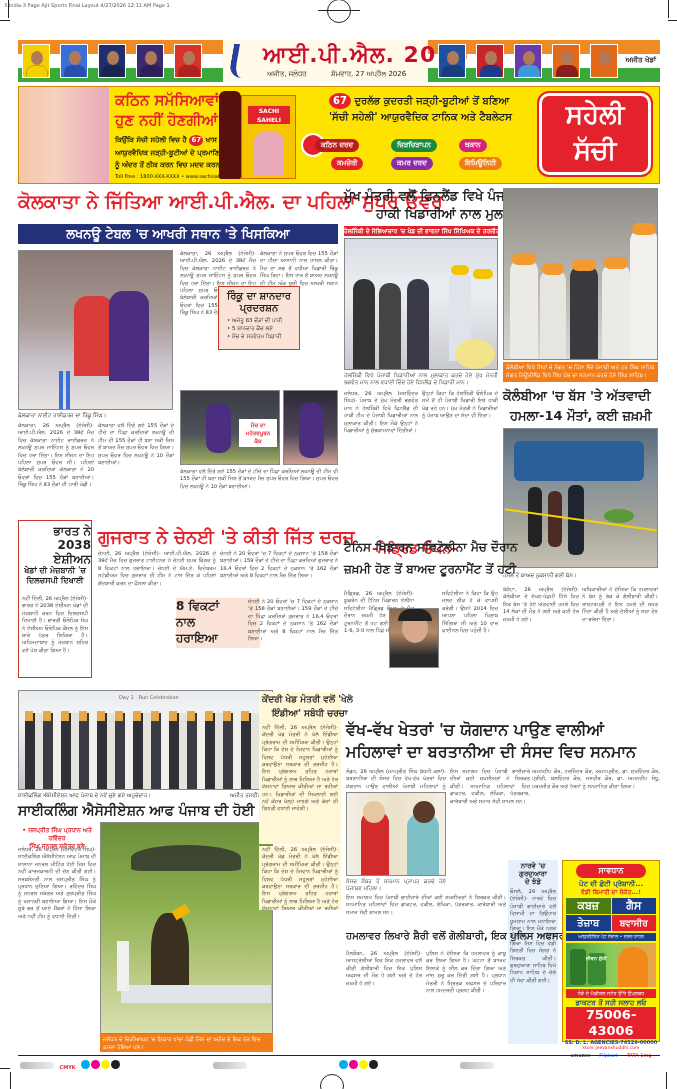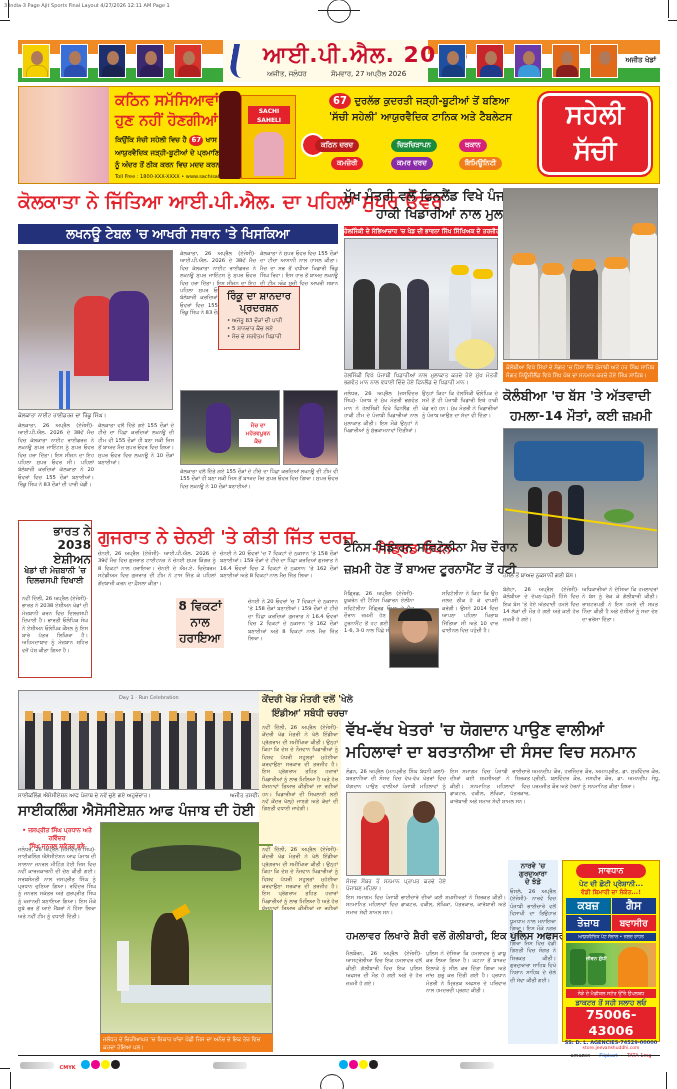--- a/index.html
+++ b/index.html
@@ -186,21 +186,21 @@
   <div style="font-size:12px;font-weight:bold;text-align:right;margin-top:3px;color:#222">ਭਾਰਤ ਨੇ 2038 ਏਸ਼ੀਅਨ</div>
   <div style="font-size:8px;font-weight:bold;text-align:center;color:#222">ਖੇਡਾਂ ਦੀ ਮੇਜ਼ਬਾਨੀ 'ਚ</div>
   <div style="font-size:8px;font-weight:bold;text-align:center;color:#222;margin-bottom:9px">ਦਿਲਚਸਪੀ ਦਿਖਾਈ</div>
   <div class="text" style="padding:0 3px;height:100px">ਨਵੀਂ ਦਿੱਲੀ, 26 ਅਪ੍ਰੈਲ (ਏਜੰਸੀ)- ਭਾਰਤ ਨੇ 2038 ਏਸ਼ੀਅਨ ਖੇਡਾਂ ਦੀ ਮੇਜ਼ਬਾਨੀ ਕਰਨ ਵਿਚ ਦਿਲਚਸਪੀ ਦਿਖਾਈ ਹੈ। ਭਾਰਤੀ ਓਲੰਪਿਕ ਸੰਘ ਨੇ ਏਸ਼ੀਅਨ ਓਲੰਪਿਕ ਕੌਂਸਲ ਨੂੰ ਇਸ ਬਾਰੇ ਪੱਤਰ ਲਿਖਿਆ ਹੈ। ਅਹਿਮਦਾਬਾਦ ਨੂੰ ਮੇਜ਼ਬਾਨ ਸ਼ਹਿਰ ਵਜੋਂ ਪੇਸ਼ ਕੀਤਾ ਗਿਆ ਹੈ।</div>
   <div class="text" style="padding:0 3px">ਜਲਦ ਕਰਨ ਦਾ ਫ਼ੈਸਲਾ।</div>
 </div>
 
 <div class="abs h-red" style="left:98px;top:526px;font-size:18px">ਗੁਜਰਾਤ ਨੇ ਚੇਨਈ 'ਤੇ ਕੀਤੀ ਜਿੱਤ ਦਰਜ</div>
 <div class="abs text" style="left:98px;top:550px;width:118px;height:130px">ਚੇਨਈ, 26 ਅਪ੍ਰੈਲ (ਏਜੰਸੀ)- ਆਈ.ਪੀ.ਐਲ. 2026 ਦੇ 39ਵੇਂ ਮੈਚ ਵਿਚ ਗੁਜਰਾਤ ਟਾਈਟਨਜ਼ ਨੇ ਚੇਨਈ ਸੁਪਰ ਕਿੰਗਜ਼ ਨੂੰ 8 ਵਿਕਟਾਂ ਨਾਲ ਹਰਾਇਆ। ਚੇਨਈ ਦੇ ਐਮ.ਏ. ਚਿਦੰਬਰਮ ਸਟੇਡੀਅਮ ਵਿਚ ਗੁਜਰਾਤ ਦੀ ਟੀਮ ਨੇ ਟਾਸ ਜਿੱਤ ਕੇ ਪਹਿਲਾਂ ਗੇਂਦਬਾਜ਼ੀ ਕਰਨ ਦਾ ਫ਼ੈਸਲਾ ਕੀਤਾ।</div>
 <div class="abs text" style="left:220px;top:550px;width:118px;height:46px">ਚੇਨਈ ਨੇ 20 ਓਵਰਾਂ 'ਚ 7 ਵਿਕਟਾਂ ਦੇ ਨੁਕਸਾਨ 'ਤੇ 158 ਦੌੜਾਂ ਬਣਾਈਆਂ। 159 ਦੌੜਾਂ ਦੇ ਟੀਚੇ ਦਾ ਪਿੱਛਾ ਕਰਦਿਆਂ ਗੁਜਰਾਤ ਨੇ 16.4 ਓਵਰਾਂ ਵਿਚ 2 ਵਿਕਟਾਂ ਦੇ ਨੁਕਸਾਨ 'ਤੇ 162 ਦੌੜਾਂ ਬਣਾਈਆਂ ਅਤੇ 8 ਵਿਕਟਾਂ ਨਾਲ ਮੈਚ ਜਿੱਤ ਲਿਆ।</div>
-<div class="abs" style="left:176px;top:598px;width:48px;height:50px;background:#fbe3d8;text-align:center">
+<div class="abs" style="left:176px;top:598px;width:84px;height:50px;background:#fbe3d8;text-align:left">
   <div style="font-size:12px;font-weight:bold;color:#222;line-height:16px">8 ਵਿਕਟਾਂ</div>
   <div style="font-size:12px;font-weight:bold;color:#222;line-height:16px">ਨਾਲ</div>
   <div style="font-size:12px;font-weight:bold;color:#222;line-height:16px">ਹਰਾਇਆ</div>
 </div>
 <div class="abs text" style="left:248px;top:598px;width:90px;height:82px">ਚੇਨਈ ਨੇ 20 ਓਵਰਾਂ 'ਚ 7 ਵਿਕਟਾਂ ਦੇ ਨੁਕਸਾਨ 'ਤੇ 158 ਦੌੜਾਂ ਬਣਾਈਆਂ। 159 ਦੌੜਾਂ ਦੇ ਟੀਚੇ ਦਾ ਪਿੱਛਾ ਕਰਦਿਆਂ ਗੁਜਰਾਤ ਨੇ 16.4 ਓਵਰਾਂ ਵਿਚ 2 ਵਿਕਟਾਂ ਦੇ ਨੁਕਸਾਨ 'ਤੇ 162 ਦੌੜਾਂ ਬਣਾਈਆਂ ਅਤੇ 8 ਵਿਕਟਾਂ ਨਾਲ ਮੈਚ ਜਿੱਤ ਲਿਆ।</div>
 
 <div class="abs h-dark" style="left:344px;top:188px;font-size:13px">ਮੁੱਖ ਮੰਤਰੀ ਵਲੋਂ ਫਿਨਲੈਂਡ ਵਿਖੇ ਪੰਜਾਬੀ</div>
 <div class="abs h-dark" style="left:376px;top:206px;font-size:13px">ਹਾਕੀ ਖਿਡਾਰੀਆਂ ਨਾਲ ਮੁਲਾਕਾਤ</div>
 <div class="abs redbar" style="left:344px;top:226px;width:154px">ਹੇਲਸਿੰਕੀ ਦੇ ਸੱਭਿਆਚਾਰ 'ਚ ਖੇਡ ਦੀ ਭਾਵਨਾ ਸਿੱਖ ਸਿੱਖਿਅਕ ਦੇ ਤਰਜੀਹ ਸਮਰਪਿਤ</div>
 <div class="abs photo" style="left:344px;top:238px;width:154px;height:132px;background:linear-gradient(180deg,#d9dde3,#eceff2 40%,#c8cad0)">
@@ -302,21 +302,21 @@
 
 <div class="abs h-dark" style="left:346px;top:930px;font-size:10px">ਹਮਲਾਵਰ ਲਿਖਾਰੇ ਸ਼ੈਰੀ ਵਲੋਂ ਗੋਲੀਬਾਰੀ, ਇਕ ਪੁਲਿਸ ਅਫਸਰ ਦੀ ਮੌਤ</div>
 <div class="abs text" style="left:346px;top:950px;width:76px;height:92px">ਮੈਲਬੌਰਨ, 26 ਅਪ੍ਰੈਲ (ਏਜੰਸੀ)- ਆਸਟ੍ਰੇਲੀਆ ਵਿਚ ਇਕ ਹਮਲਾਵਰ ਵਲੋਂ ਕੀਤੀ ਗੋਲੀਬਾਰੀ ਵਿਚ ਇਕ ਪੁਲਿਸ ਅਫਸਰ ਦੀ ਮੌਤ ਹੋ ਗਈ ਅਤੇ ਦੋ ਹੋਰ ਜ਼ਖ਼ਮੀ ਹੋ ਗਏ।</div>
 <div class="abs text" style="left:426px;top:950px;width:80px;height:92px">ਪੁਲਿਸ ਨੇ ਦੱਸਿਆ ਕਿ ਹਮਲਾਵਰ ਨੂੰ ਕਾਬੂ ਕਰ ਲਿਆ ਗਿਆ ਹੈ। ਘਟਨਾ ਤੋਂ ਬਾਅਦ ਇਲਾਕੇ ਨੂੰ ਸੀਲ ਕਰ ਦਿੱਤਾ ਗਿਆ ਅਤੇ ਜਾਂਚ ਸ਼ੁਰੂ ਕਰ ਦਿੱਤੀ ਗਈ ਹੈ। ਪ੍ਰਧਾਨ ਮੰਤਰੀ ਨੇ ਮ੍ਰਿਤਕ ਅਫਸਰ ਦੇ ਪਰਿਵਾਰ ਨਾਲ ਹਮਦਰਦੀ ਪ੍ਰਗਟ ਕੀਤੀ।</div>
 
 <div class="abs" style="left:562px;top:860px;width:98px;height:182px;background:#fff200;border:1px solid #c80">
   <div style="margin:3px auto 0;width:70px;height:14px;background:#e3222b;color:#fff;border-radius:7px;font-size:8px;font-weight:bold;text-align:center;line-height:14px">ਸਾਵਧਾਨ</div>
   <div style="font-size:7px;font-weight:bold;color:#1a3d8a;text-align:center;margin-top:2px;white-space:nowrap">ਪੇਟ ਦੀ ਛੋਟੀ ਪ੍ਰੇਸ਼ਾਨੀ...</div>
   <div style="font-size:6px;font-weight:bold;color:#e3222b;text-align:center;white-space:nowrap">ਵੱਡੀ ਬਿਮਾਰੀ ਦਾ ਸੰਕੇਤ...!</div>
   <div style="display:grid;grid-template-columns:1fr 1fr;gap:1px;margin:2px 3px">
-    <div style="background:#0369a1;color:#fff;font-size:11px;font-weight:bold;text-align:center;line-height:16px">ਕਬਜ਼</div>
+    <div style="background:#4d7c0f;color:#fff;font-size:11px;font-weight:bold;text-align:center;line-height:16px">ਕਬਜ਼</div>
     <div style="background:#1a3d8a;color:#fff;font-size:11px;font-weight:bold;text-align:center;line-height:16px">ਗੈਸ</div>
     <div style="background:#1a3d8a;color:#fff;font-size:10px;font-weight:bold;text-align:center;line-height:16px">ਤੇਜ਼ਾਬ</div>
     <div style="background:#e3222b;color:#fff;font-size:9px;font-weight:bold;text-align:center;line-height:16px">ਬਵਾਸੀਰ</div>
   </div>
   <div style="background:#1a3d8a;color:#fff;font-size:4.5px;text-align:center;line-height:8px;margin:0 3px;white-space:nowrap;overflow:hidden">ਆਯੁਰਵੈਦਿਕ ਪੇਟ ਸੰਭਾਲ • ਜਲਦ ਰਾਹਤ</div>
   <div style="position:relative;margin:2px 3px;height:44px;background:linear-gradient(90deg,#4a9a3a,#8acc5a 50%,#f2a04a)">
     <div style="position:absolute;left:4px;top:6px;width:16px;height:36px;background:#2f7a2a;border-radius:4px"></div>
     <div style="position:absolute;left:22px;top:10px;width:18px;height:32px;background:#3a8a32;border-radius:4px"></div>
     <div style="position:absolute;left:52px;top:4px;width:30px;height:40px;background:#f28a1a;border-radius:14px 14px 0 0"></div>
     <div style="position:absolute;left:20px;top:12px;font-size:5px;color:#fff;font-weight:bold">ਜੀਵਨ ਸ਼ੁੱਧੀ</div>

